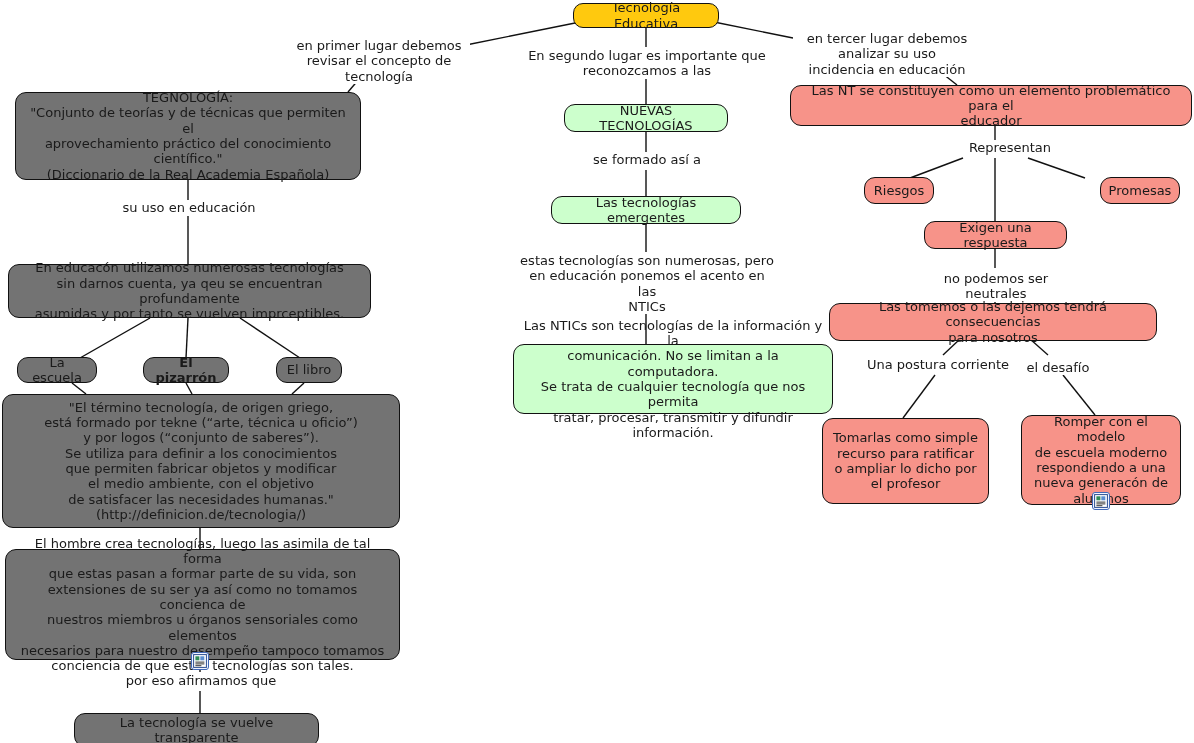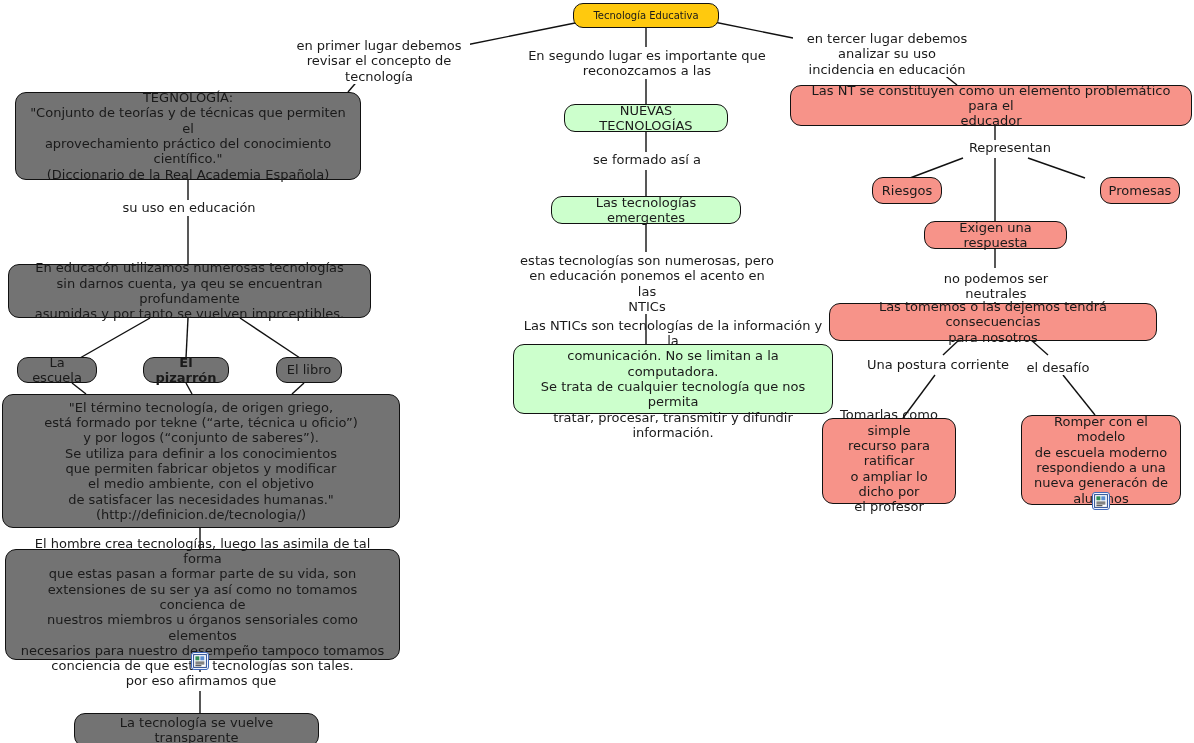--- a/index.html
+++ b/index.html
@@ -37,21 +37,21 @@
     text-align: center;
     line-height: 1.18;
     padding: 4px 8px;
     white-space: pre-line;
     z-index: 3;
   }
   .node.root {
     background: #FFC90E;
     border-color: #131313;
     border-radius: 10px;
-    font-size: 10px;
+    font-size: 13px;
   }
   .node.blue {
     background: #737373;
     font-size: 13px;
   }
   .node.green {
     background: #CCFFCC;
     font-size: 13px;
   }
   .node.salmon {
@@ -199,34 +199,34 @@
   <div class="node green" style="left:486px; top:344px; width:320px; height:70px;margin-left:27px;">Las NTICs son tecnologías de la información y la
 comunicación. No se limitan a la computadora.
 Se trata de cualquier tecnología que nos permita
 tratar, procesar, transmitir y difundir información.</div>
 
   <div class="node salmon" style="left:790px; top:85px; width:402px; height:41px;">Las NT se constituyen como un elemento problemático para el
 educador</div>
 
   <div class="label" style="left:940px; top:140px; width:110px;text-align:right;">Representan</div>
 
-  <div class="node salmon" style="left:864px; top:177px; width:70px; height:27px;margin-left:8px;">Riesgos</div>
+  <div class="node salmon" style="left:864px; top:177px; width:70px; height:27px;">Riesgos</div>
   <div class="node salmon" style="left:1062px; top:177px; width:80px; height:27px;margin-left:38px;">Promesas</div>
 
   <div class="node salmon" style="left:924px; top:221px; width:143px; height:28px;">Exigen una respuesta</div>
 
   <div class="label" style="left:915px; top:271px; width:160px;">no podemos ser neutrales</div>
 
   <div class="node salmon" style="left:829px; top:303px; width:328px; height:38px;">Las tomemos o las dejemos tendrá consecuencias
 para nosotros</div>
 
   <div class="label" style="left:861px; top:357px; width:152px;">Una postura corriente</div>
   <div class="label" style="left:1018px; top:360px; width:78px;">el desafío</div>
 
-  <div class="node salmon" style="left:822px; top:418px; width:134px; height:86px;">Tomarlas como simple
+  <div class="node salmon" style="left:822px; top:418px; width:167px; height:86px;">Tomarlas como simple
 recurso para ratificar
 o ampliar lo dicho por
 el profesor</div>
 
   <div class="node salmon" style="left:1021px; top:415px; width:160px; height:90px;">Romper con el modelo
 de escuela moderno
 respondiendo a una
 nueva generacón de
 alumnos</div>
 

